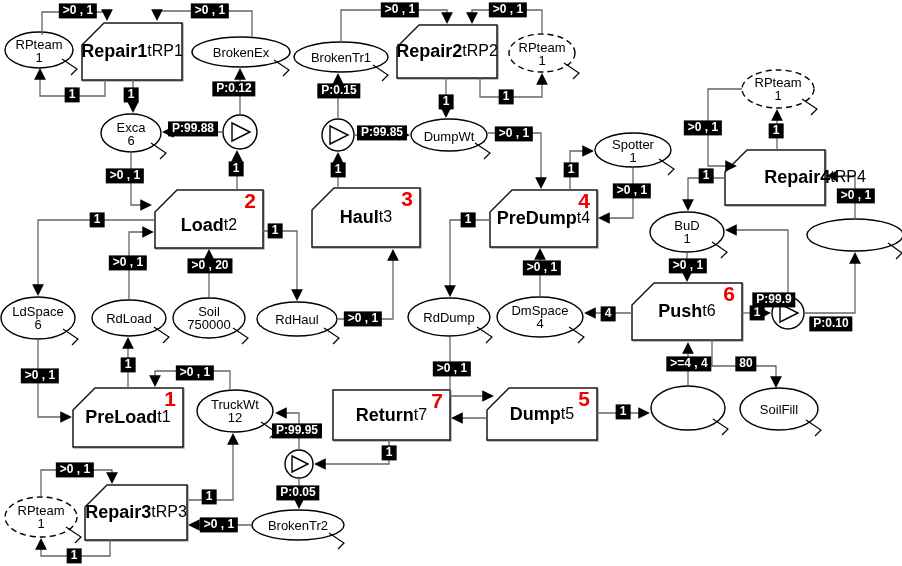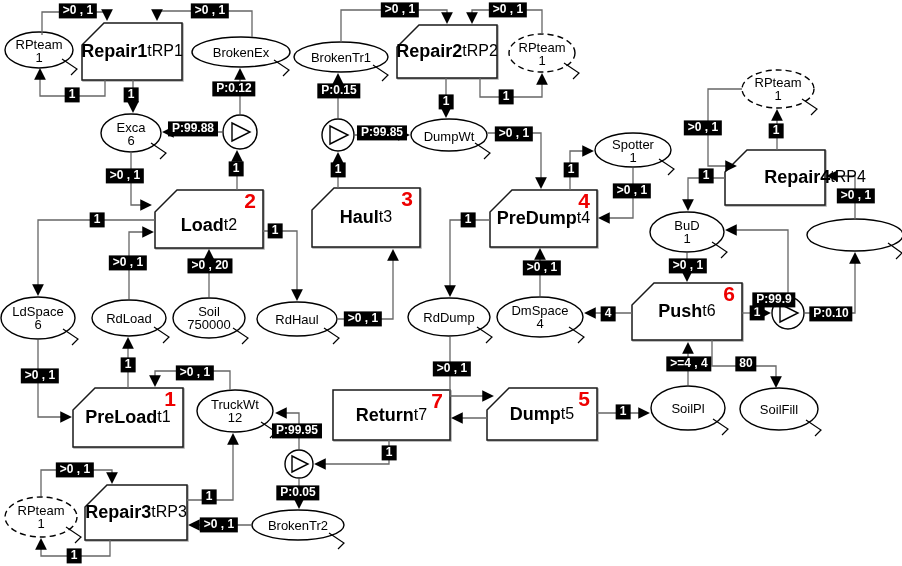--- a/index.html
+++ b/index.html
@@ -256,23 +256,20 @@
 <div class="q" style="left:257px;top:302px;width:80px;height:34px;">
   <span>RdHaul</span>
 </div>
 <div class="q" style="left:408px;top:298px;width:82px;height:38px;">
   <span>RdDump</span>
 </div>
 <div class="q" style="left:497px;top:297px;width:86px;height:40px;">
   <span>DmSpace</span>
   <span>4</span>
 </div>
-<div class="q" style="left:651px;top:386px;width:74px;height:44px;">
-  <span>SoilPl</span>
-</div>
 <div class="q" style="left:740px;top:388px;width:78px;height:42px;">
   <span>SoilFill</span>
 </div>
 <div class="q" style="left:197px;top:390px;width:76px;height:42px;">
   <span>TruckWt</span>
   <span>12</span>
 </div>
 <div class="q" style="left:252px;top:510px;width:92px;height:30px;">
   <span>BrokenTr2</span>
 </div>
@@ -299,21 +296,21 @@
 <div class="lbl" style="left:514px;top:134px;">&gt;0 , 1</div>
 <div class="lbl" style="left:571px;top:170px;">1</div>
 <div class="lbl" style="left:632px;top:191px;">&gt;0 , 1</div>
 <div class="lbl" style="left:703px;top:128px;">&gt;0 , 1</div>
 <div class="lbl" style="left:776px;top:131px;">1</div>
 <div class="lbl" style="left:706px;top:176px;">1</div>
 <div class="lbl" style="left:856px;top:196px;">&gt;0 , 1</div>
 <div class="lbl" style="left:688px;top:266px;">&gt;0 , 1</div>
 <div class="lbl" style="left:757px;top:313px;">1</div>
 <div class="lbl" style="left:774px;top:263px;margin-top:37px;">P:99.9</div>
-<div class="lbl" style="left:831px;top:314px;">P:0.10</div>
+<div class="lbl" style="left:831px;top:324px;">P:0.10</div>
 <div class="lbl" style="left:608px;top:314px;">4</div>
 <div class="lbl" style="left:689px;top:364px;">&gt;=4 , 4</div>
 <div class="lbl" style="left:746px;top:364px;">80</div>
 <div class="lbl" style="left:542px;top:268px;">&gt;0 , 1</div>
 <div class="lbl" style="left:468px;top:220px;">1</div>
 <div class="lbl" style="left:452px;top:369px;">&gt;0 , 1</div>
 <div class="lbl" style="left:623px;top:412px;">1</div>
 <div class="lbl" style="left:389px;top:453px;">1</div>
 <div class="lbl" style="left:297px;top:431px;">P:99.95</div>
 <div class="lbl" style="left:298px;top:493px;">P:0.05</div>

